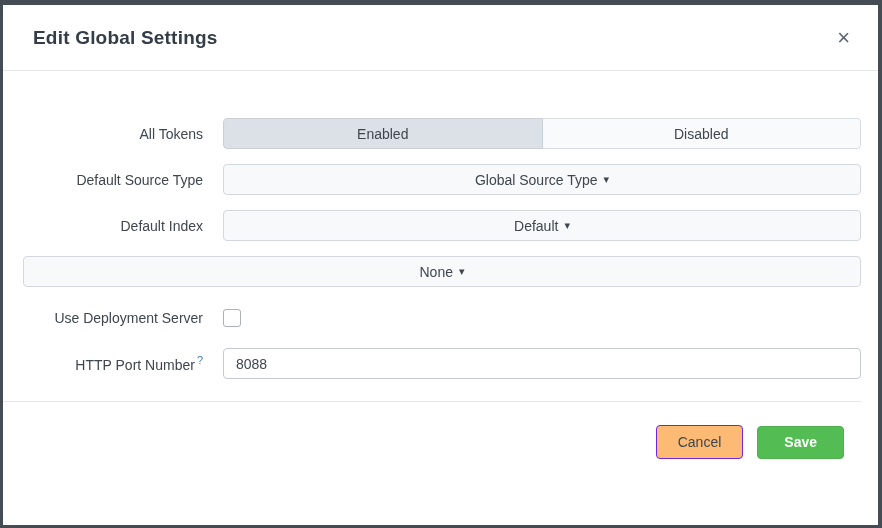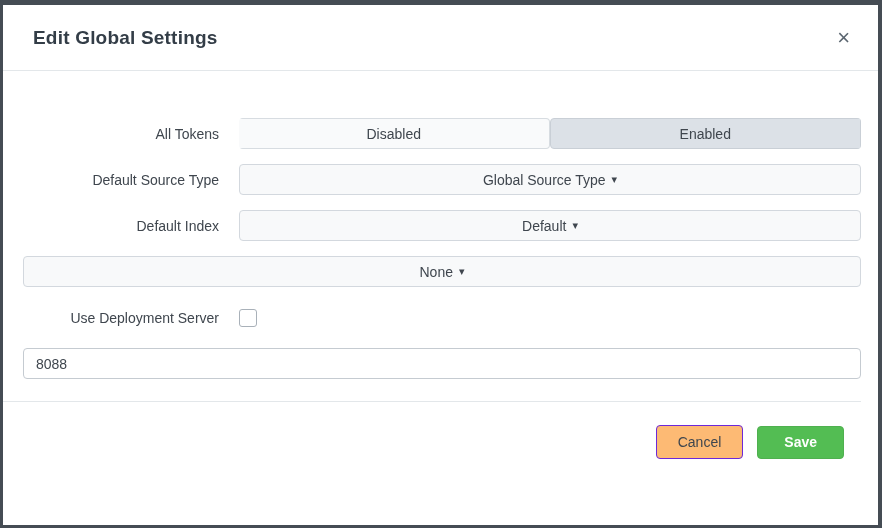--- a/index.html
+++ b/index.html
@@ -28,21 +28,21 @@
     font-size:22px; color:#5b6670; line-height:1; cursor:pointer;
     background:none; border:none; font-family:inherit;
   }
   .modal-body { padding:47px 17px 0 0; }
   .form-row {
     display:flex; align-items:center;
     height:31px; margin-bottom:15px; position:relative;
   }
   .row-label {
     width:200px; flex:none; text-align:right;
-    font-size:14px; color:#3f464e;margin-left:16px;
+    font-size:14px; color:#3f464e;
   }
   .row-label sup { color:#4a7fb5; font-size:11px; margin-left:2px; }
   .row-control { flex:1; margin-left:20px; height:100%; display:flex; align-items:center; }
   
   .toggle-group {
     display:flex; width:100%; height:100%;
     border-radius:4px; overflow:hidden;
   }
   .toggle-option {
     flex:1; display:flex; align-items:center; justify-content:center;
@@ -122,22 +122,22 @@
     <div class="modal-title">Edit Global Settings</div>
     <button class="close-btn">×</button>
   </div>
 
   <div class="modal-body">
 
     <div class="form-row">
       <span class="row-label">All Tokens</span>
       <div class="row-control">
         <div class="toggle-group">
+          <div class="toggle-option selected">Enabled</div>
           <div class="toggle-option unselected">Disabled</div>
-          <div class="toggle-option selected">Enabled</div>
         </div>
       </div>
     </div>
 
     <div class="form-row">
       <span class="row-label">Default Source Type</span>
       <div class="row-control">
         <button class="dropdown-btn">
           <span>Global Source Type</span>
           <span class="caret">▾</span>
@@ -166,20 +166,23 @@
 
     <div class="form-row">
       <span class="row-label">Use Deployment Server</span>
       <div class="row-control">
         <div class="checkbox"></div>
       </div>
     </div>
 
 
     <div class="form-row">
+      <span class="row-label">
+        <span>HTTP Port Number</span><sup>?</sup>
+      </span>
       <div class="row-control">
         <input class="text-input" type="text" value="8088" style="">
       </div>
     </div>
 
     <div class="modal-footer">
       <button class="btn btn-cancel">Cancel</button>
       <button class="btn btn-save">Save</button>
     </div>
 

